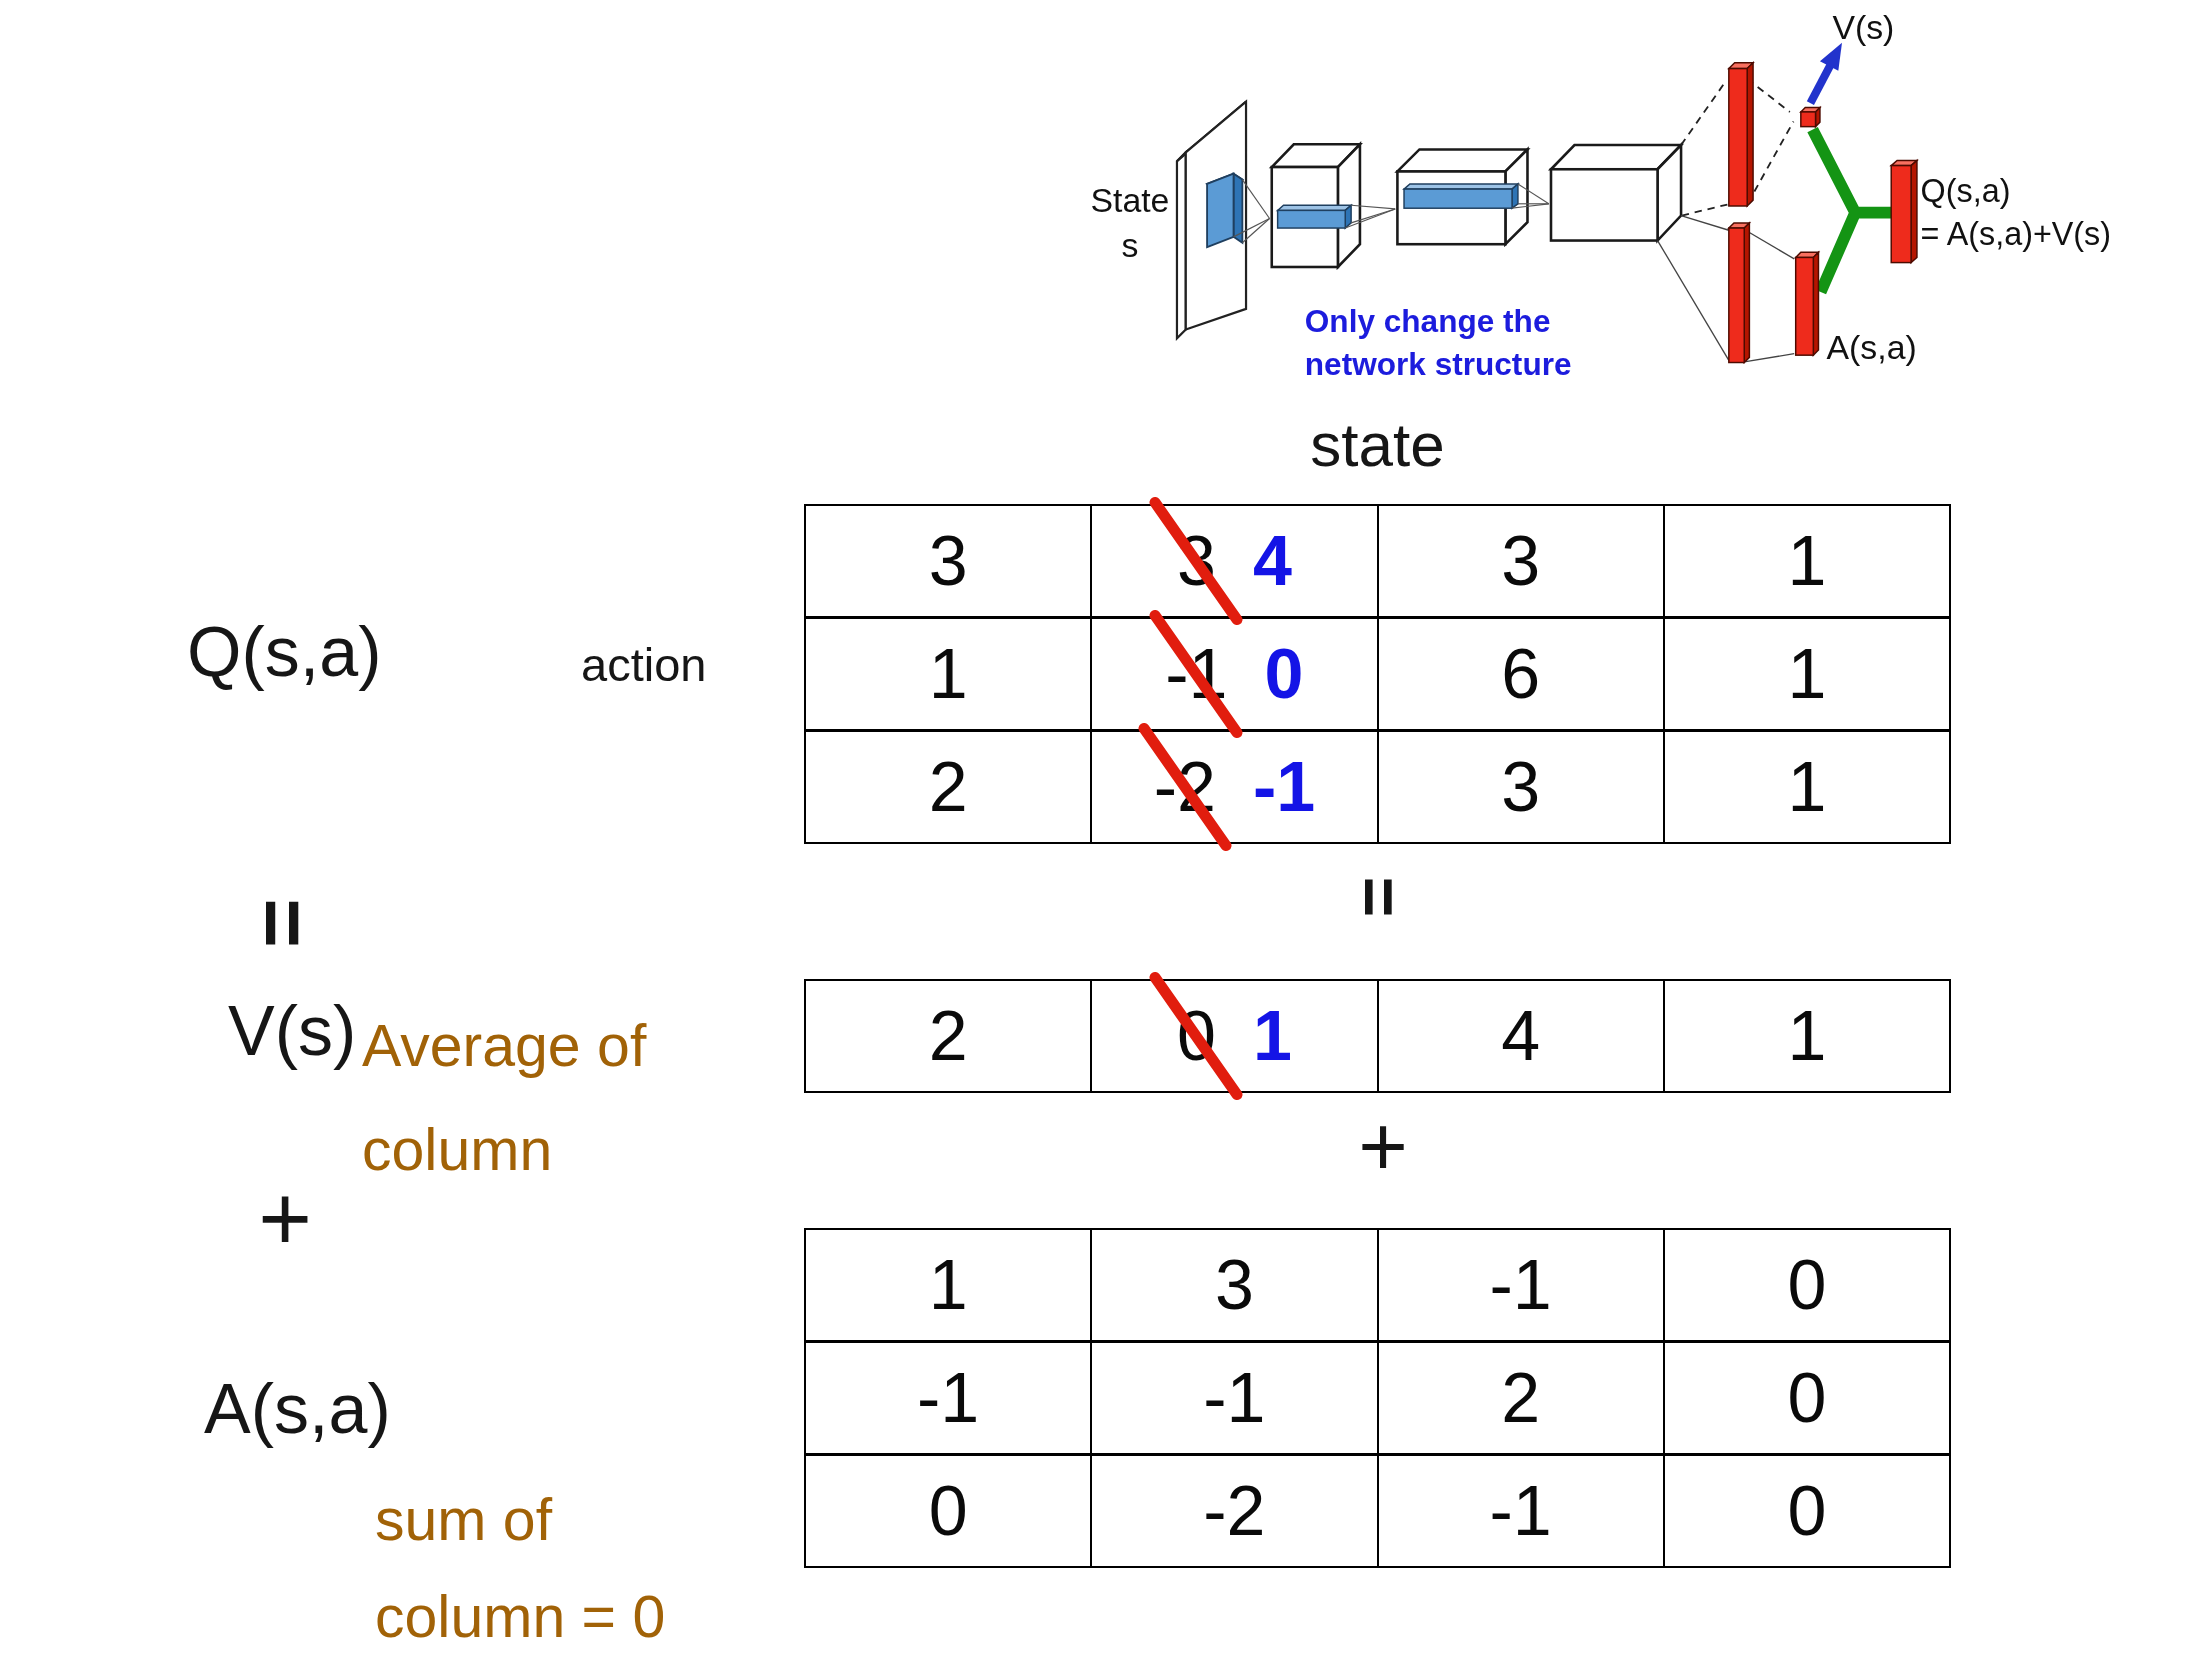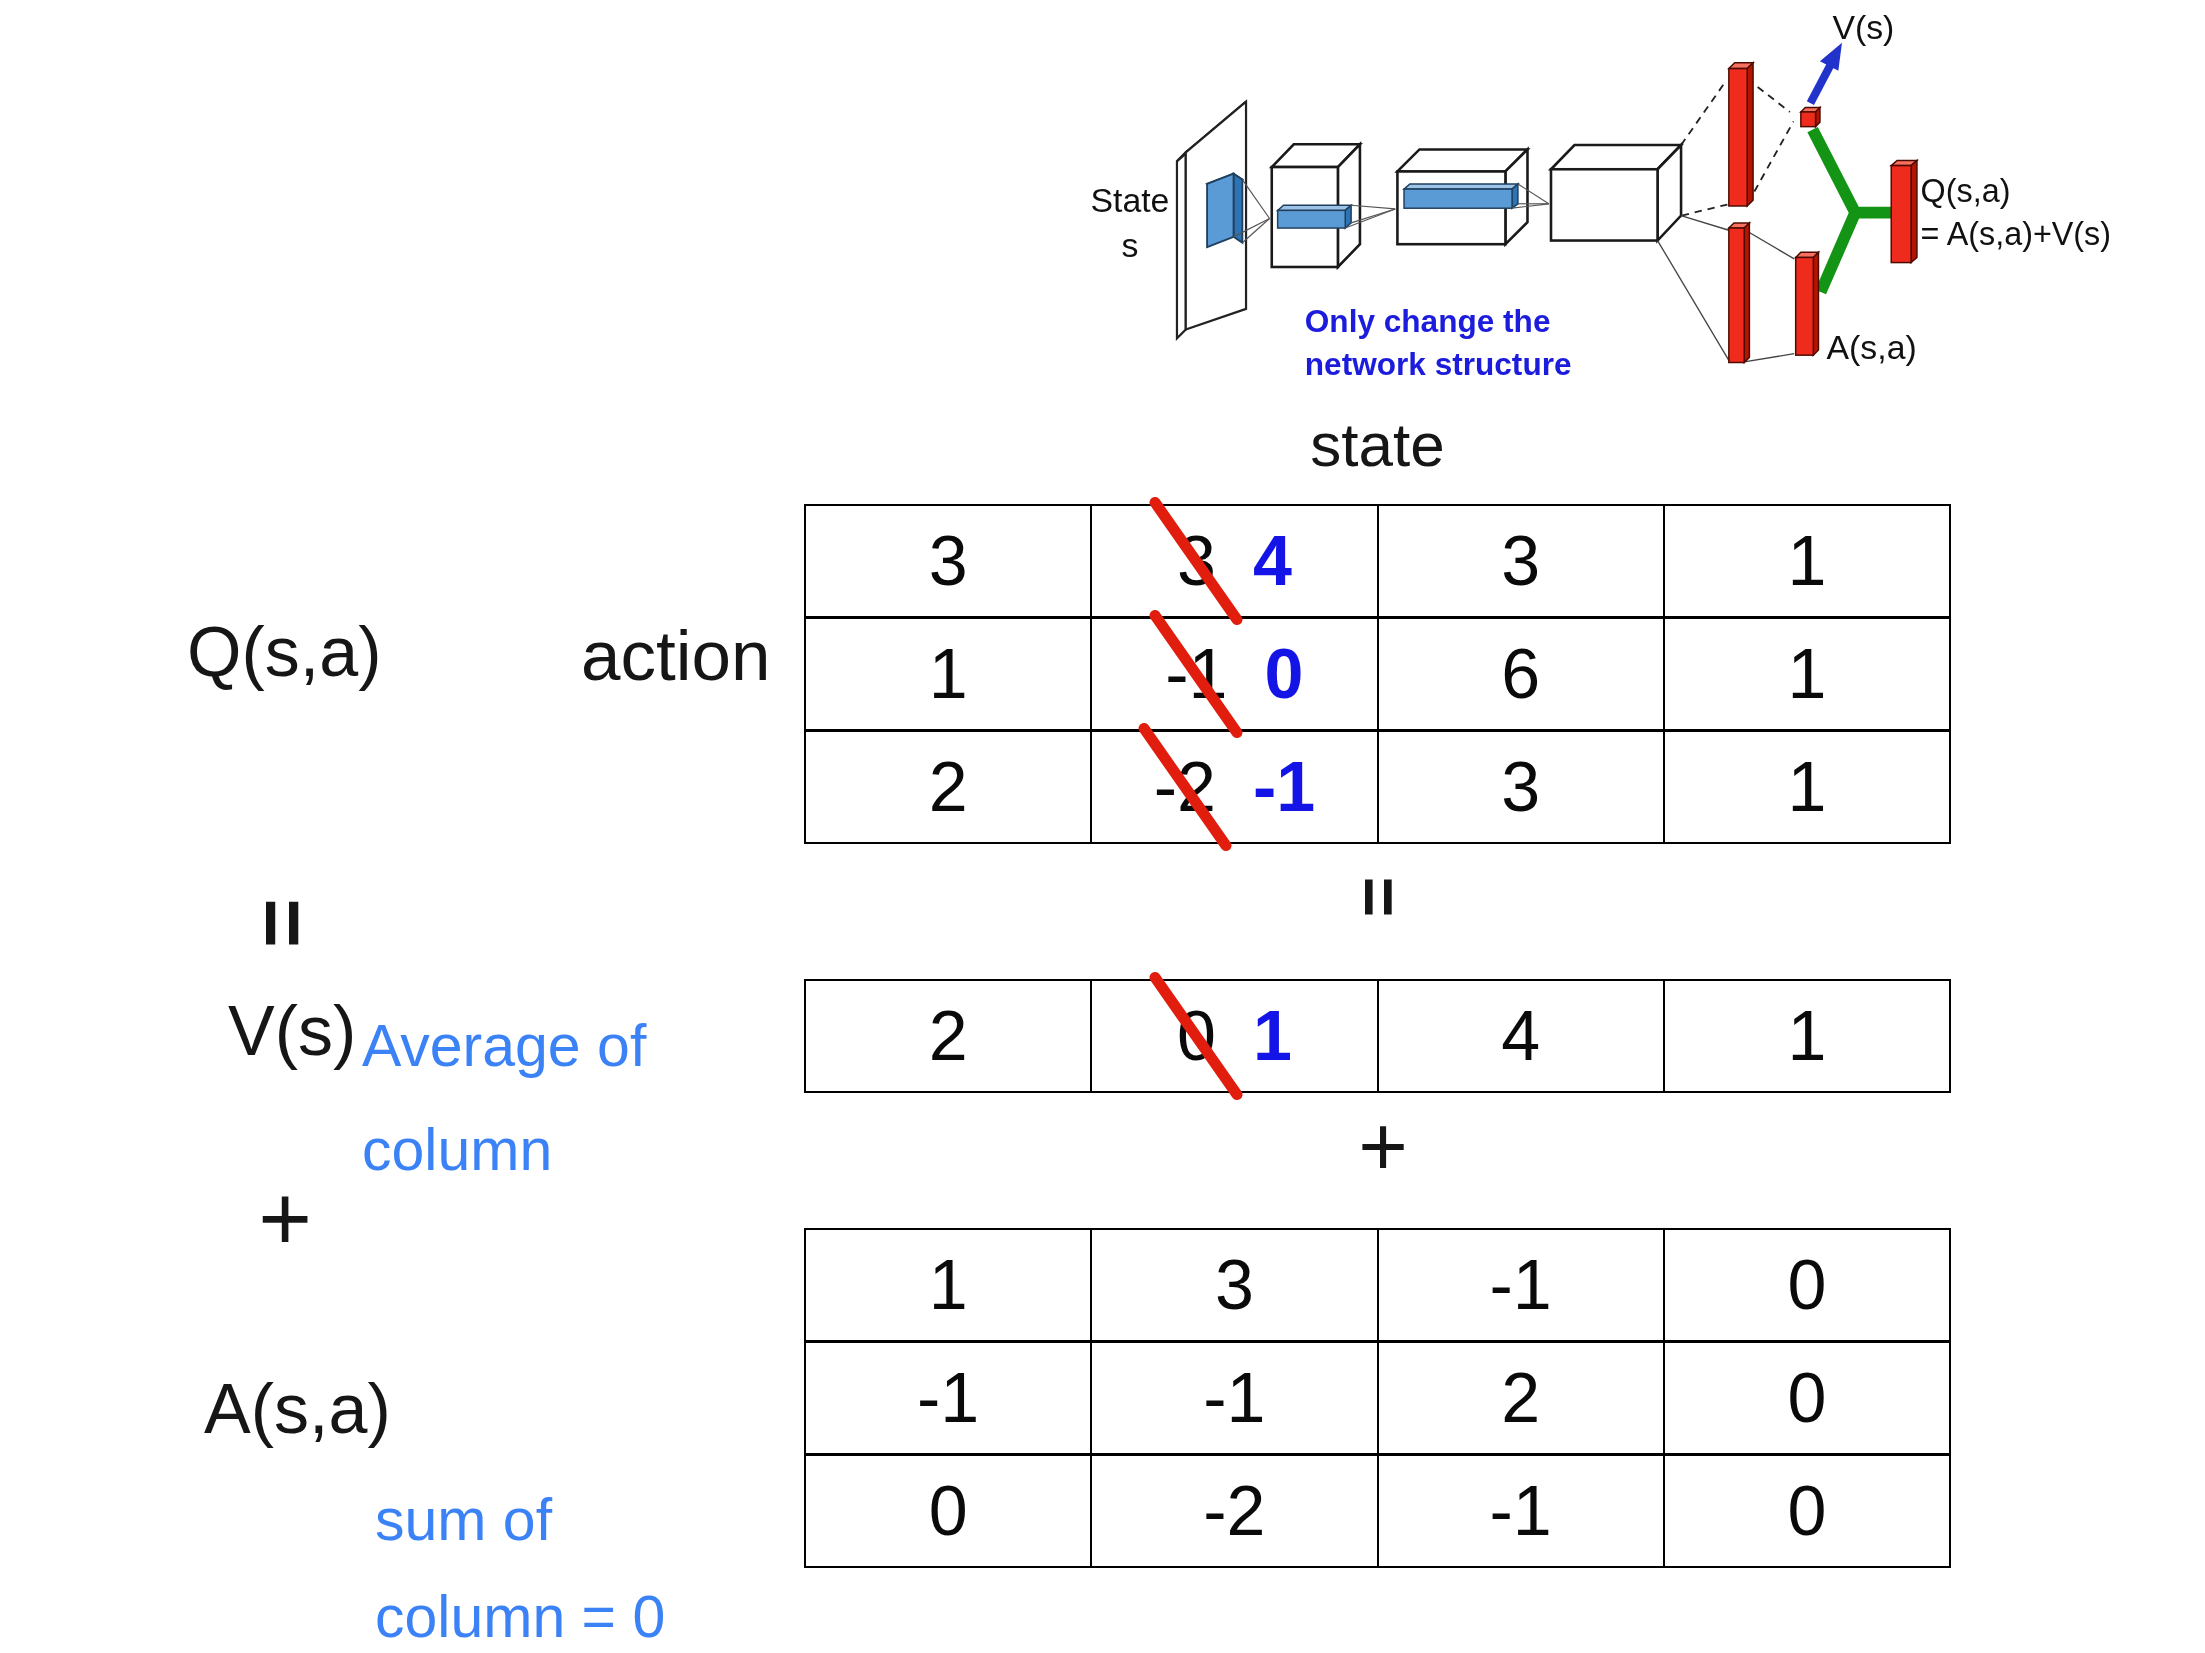--- a/index.html
+++ b/index.html
@@ -4,25 +4,25 @@
 <style>
   html,body{margin:0;padding:0;background:#ffffff;}
   #slide{position:relative;width:2205px;height:1654px;background:#ffffff;overflow:hidden;
          font-family:"Liberation Sans",sans-serif;color:#161616;}
   .abs{position:absolute;}
 
   #title{left:165px;top:173px;font-size:132px;letter-spacing:-2.2px;color:#171717;white-space:nowrap;}
 
   #state-header{left:804px;top:409px;width:1147px;text-align:center;font-size:62px;}
   #q-label{left:187px;top:612px;font-size:70px;}
-  #action-label{left:581px;top:615px;font-size:71px;}
+  #action-label{left:581px;top:637px;font-size:47px;}
   #v-label{left:228px;top:991px;font-size:70px;}
   #a-label{left:204px;top:1369px;font-size:70px;}
 
-  .blue-note{color:#3b82f6;font-size:59px;}
+  .blue-note{color:#a16207;font-size:59px;}
   #avg-note{left:362px;top:994px;line-height:104px;}
   #sum-note{left:375px;top:1472px;line-height:97px;}
 
   .opbox{display:flex;align-items:center;justify-content:center;}
   #eq-left{left:235px;top:875px;width:96px;height:96px;font-size:85px;}
   #eq-mid{left:1331px;top:853px;width:96px;height:88px;font-size:70px;}
   .roteq{display:inline-block;transform:rotate(90deg);font-weight:600;}
   #plus-left{left:237px;top:1170px;width:96px;height:96px;font-size:92px;}
   #plus-mid{left:1335px;top:1099px;width:96px;height:96px;font-size:85px;}
 

